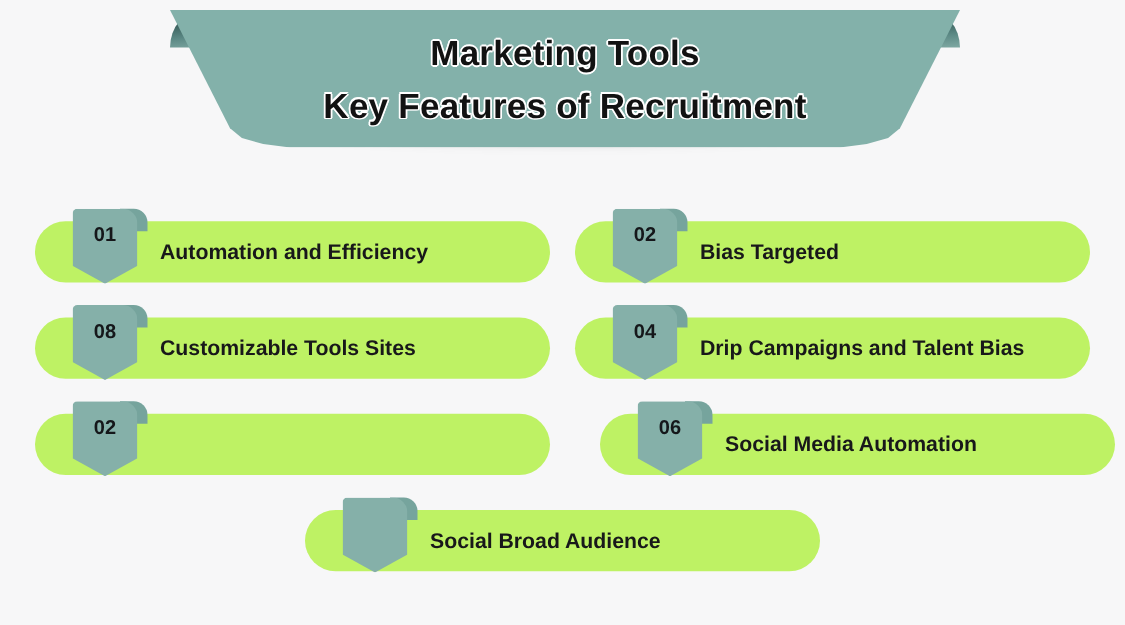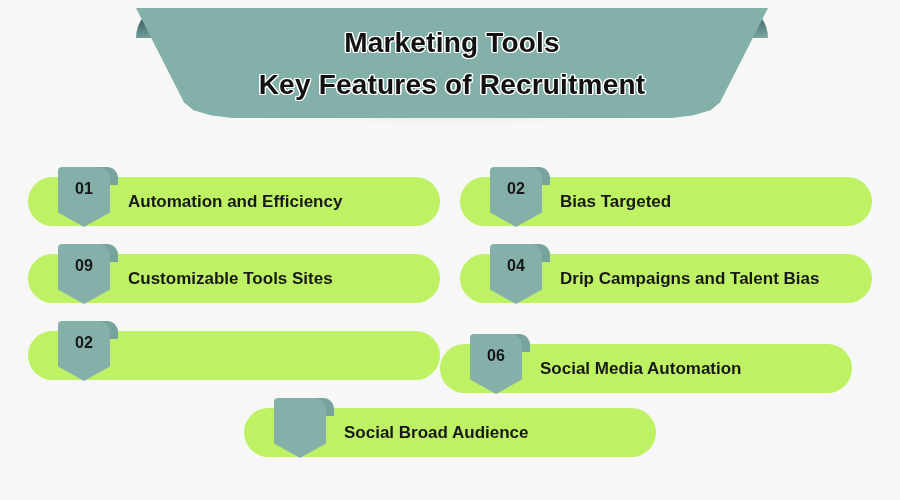--- a/index.html
+++ b/index.html
@@ -188,21 +188,21 @@
         <div class="badge-body"></div>
         <div class="badge-num">02</div>
       </div>
       <div class="feature-label">Bias Targeted</div>
     </div>
 
     <div class="feature-row" style="left:28px; top:254px; width:412px;">
       <div class="badge">
         <div class="badge-fold"></div>
         <div class="badge-body"></div>
-        <div class="badge-num">09</div>
+        <div class="badge-num">08</div>
       </div>
       <div class="feature-label">Customizable Tools Sites</div>
     </div>
 
     <div class="feature-row" style="left:460px; top:254px; width:412px;">
       <div class="badge">
         <div class="badge-fold"></div>
         <div class="badge-body"></div>
         <div class="badge-num">04</div>
       </div>
@@ -210,21 +210,21 @@
     </div>
 
     <div class="feature-row" style="left:28px; top:331px; width:412px;">
       <div class="badge">
         <div class="badge-fold"></div>
         <div class="badge-body"></div>
         <div class="badge-num">02</div>
       </div>
     </div>
 
-    <div class="feature-row" style="left:440px; top:331px; width:412px;margin-top:13px;">
+    <div class="feature-row" style="left:480px; top:331px; width:412px;">
       <div class="badge">
         <div class="badge-fold"></div>
         <div class="badge-body"></div>
         <div class="badge-num">06</div>
       </div>
       <div class="feature-label">Social Media Automation</div>
     </div>
 
     <div class="feature-row" style="left:244px; top:408px; width:412px;">
       <div class="badge">

